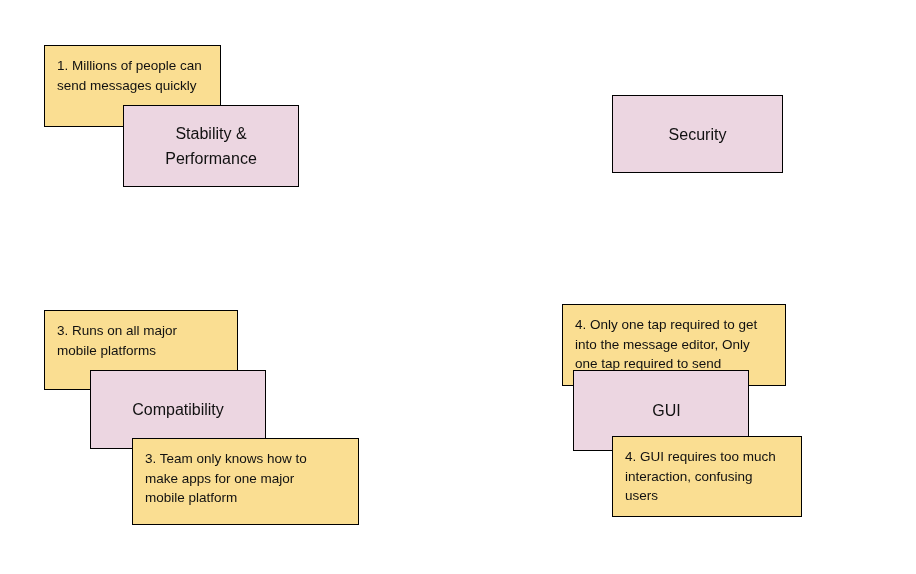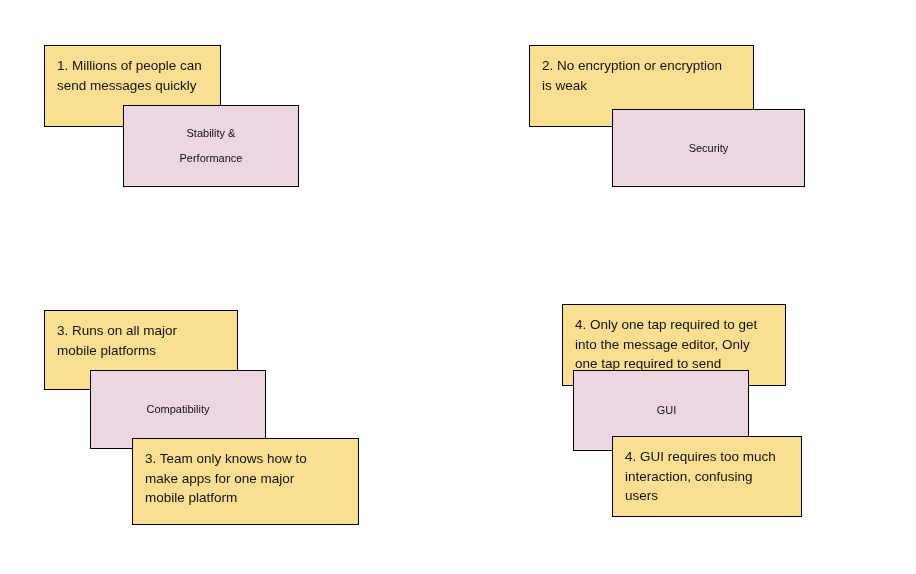--- a/index.html
+++ b/index.html
@@ -33,52 +33,50 @@
   .note {
     background: #fade92;
   }
   .theme {
     background: #ecd6e1;
     display: flex;
     align-items: center;
     justify-content: center;
     text-align: center;
     padding: 6px 10px;
-    font-size: 11px;
+    font-size: 16px;
     line-height: 25px;
     white-space: pre-line;
   }
   .g1-pos-note-top   { left: 44px;  top: 45px;  width: 177px; height: 82px; }
   .g1-pos-theme      { left: 123px; top: 105px; width: 176px; height: 82px; }
   .g1-pos-note-bot   { left: 152px; top: 172px; width: 225px; height: 83px; }
 
   .g2-pos-note-top   { left: 529px; top: 45px;  width: 225px; height: 82px; }
-  .g2-pos-theme      { left: 612px; top: 109px;  width: 193px; height: 78px; }
+  .g2-pos-theme      { left: 612px; top: 95px;  width: 171px; height: 78px; }
   .g2-pos-note-bot   { left: 646px; top: 164px; width: 228px; height: 87px; }
 
   .g3-pos-note-top   { left: 44px;  top: 310px; width: 194px; height: 80px; }
   .g3-pos-theme      { left: 90px;  top: 370px; width: 176px; height: 79px; }
   .g3-pos-note-bot   { left: 132px; top: 438px; width: 227px; height: 87px; }
 
   .g4-pos-note-top   { left: 562px; top: 304px; width: 224px; height: 82px; }
   .g4-pos-theme      { left: 573px; top: 370px; width: 176px; height: 81px; padding-left: 21px; }
   .g4-pos-note-bot   { left: 612px; top: 436px; width: 190px; height: 81px; }
 </style>
 </head>
 <body>
 
 <div id="canvas">
 
   <div class="card note g1-pos-note-top">1. Millions of people can
 send messages quickly</div>
   <div class="card theme g1-pos-theme">Stability &amp;
 Performance</div>
 
-  <div class="card note g2-pos-note-top">2. No encryption or encryption
-is weak</div>
   <div class="card theme g2-pos-theme">Security</div>
 
   <div class="card note g3-pos-note-top">3. Runs on all major
 mobile platforms</div>
   <div class="card theme g3-pos-theme">Compatibility</div>
   <div class="card note g3-pos-note-bot">3. Team only knows how to
 make apps for one major
 mobile platform</div>
 
   <div class="card note g4-pos-note-top">4. Only one tap required to get

